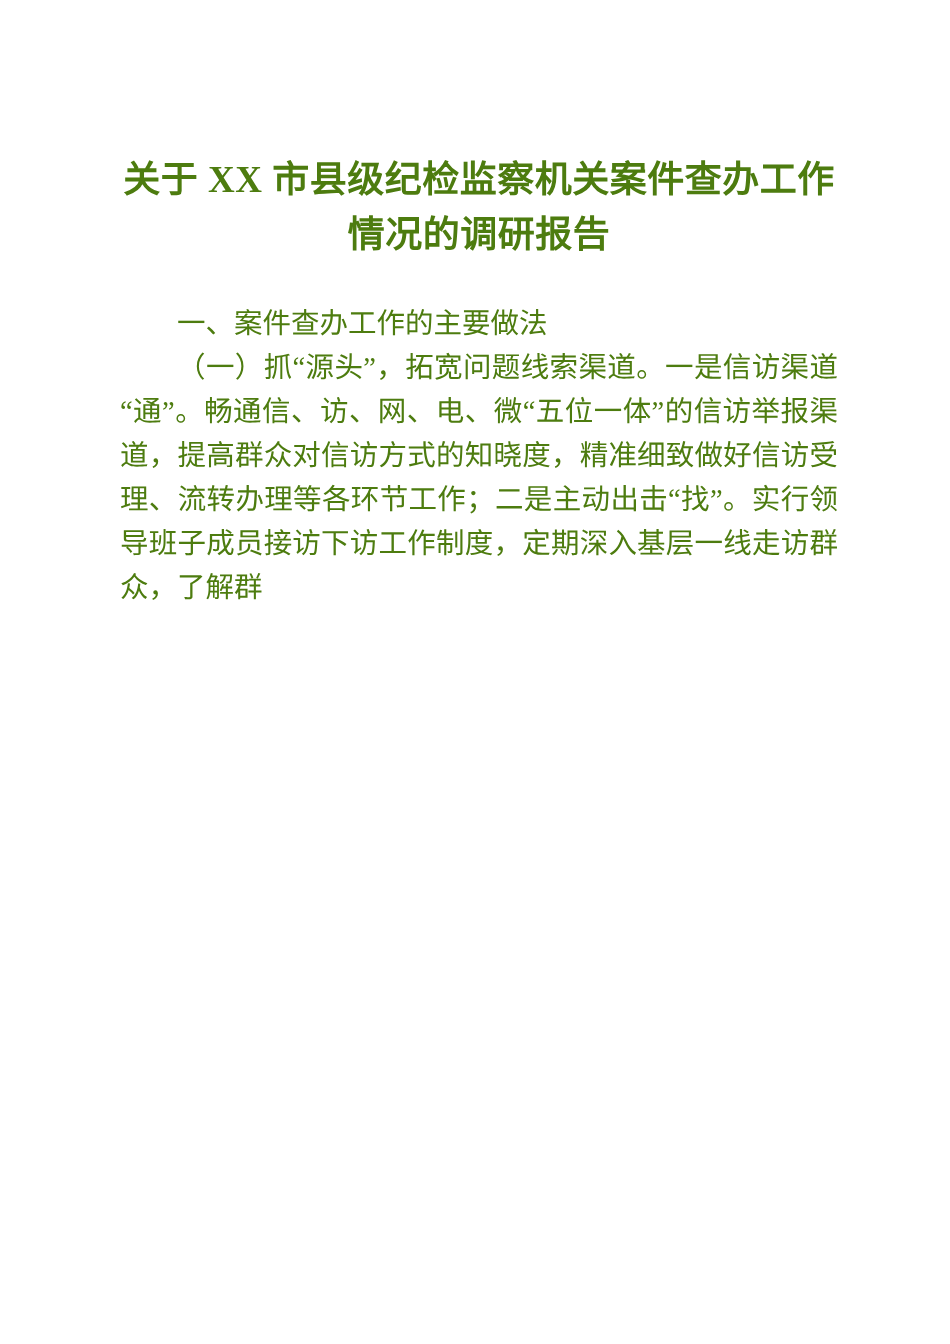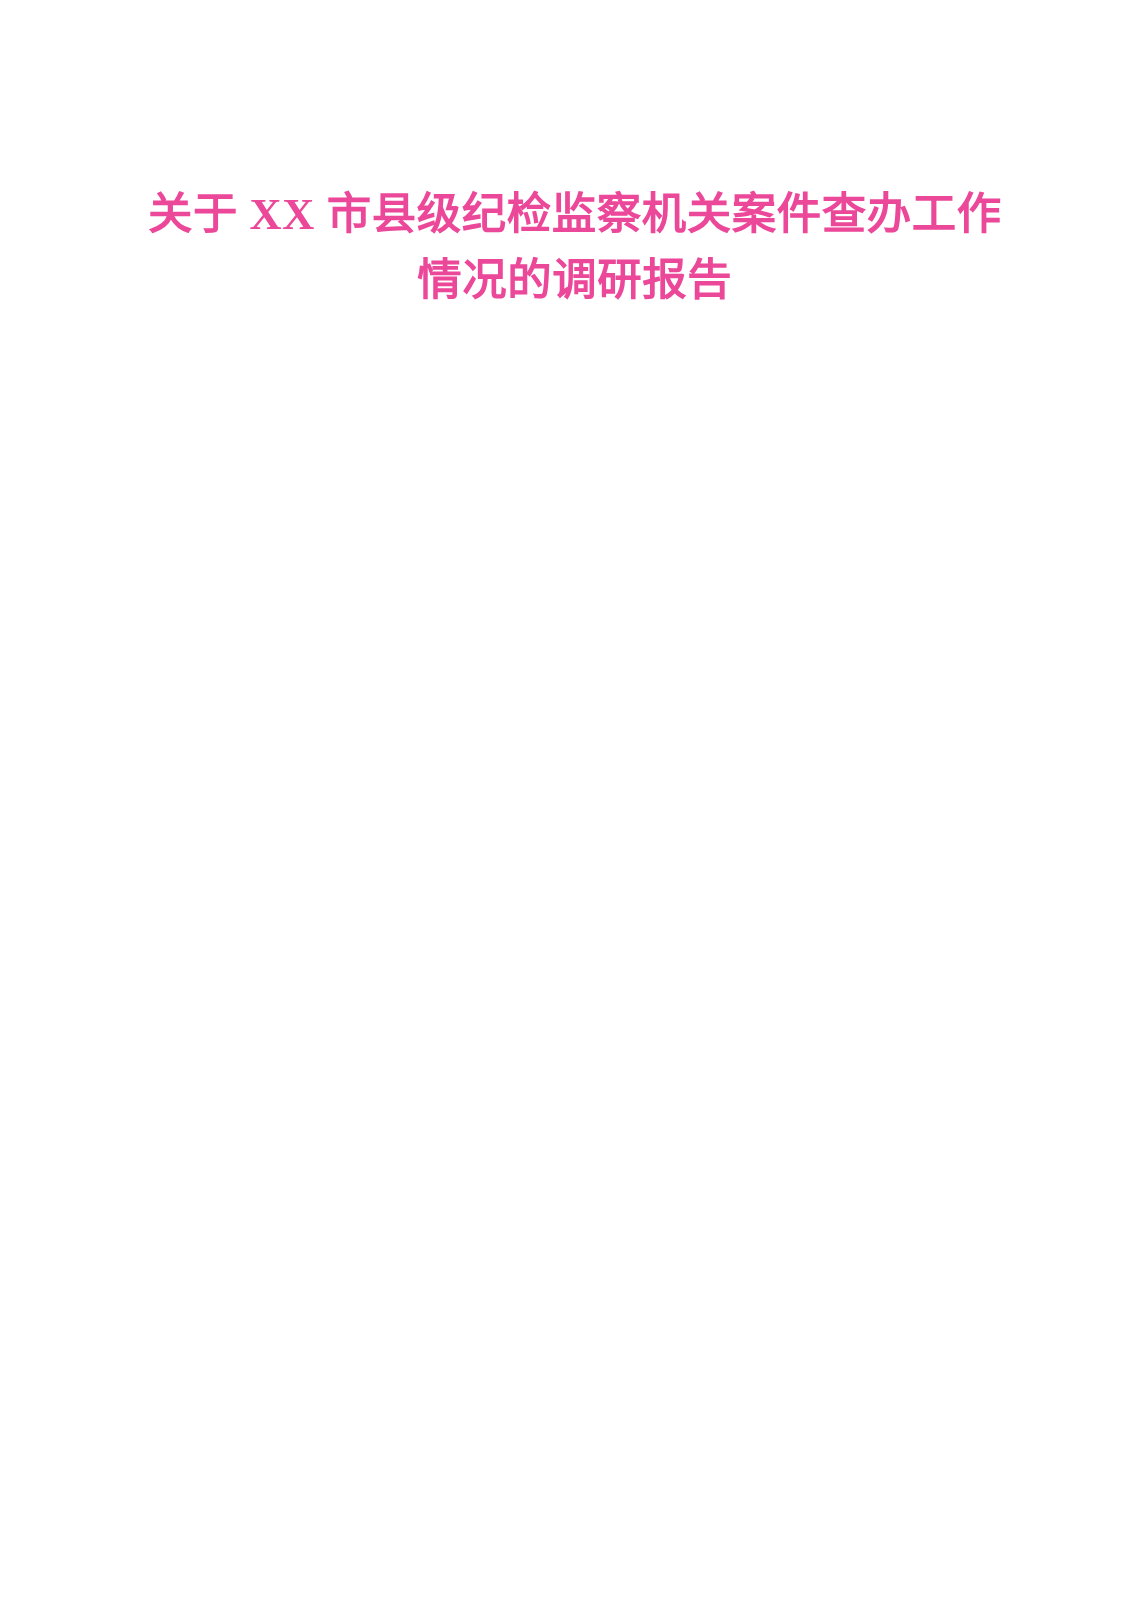--- a/index.html
+++ b/index.html
@@ -9,21 +9,21 @@
   }
   .page {
     position: relative;
     width: 950px;
     height: 1344px;
     margin: 0 auto;
     background: #ffffff;
     overflow: hidden;
     box-sizing: border-box;
     padding: 152px 112px 0 120px;
-    color: #ec4899;
+    color: #4d7c0f;
     
     font-family: "Liberation Serif", sans-serif;
   }
   .doc-title {
     margin: 0 0 40px 0;
     font-size: 37px;
     line-height: 55px;
     font-weight: 700;
     text-align: center;
     letter-spacing: 0.5px;
@@ -43,16 +43,18 @@
   }
 </style>
 </head>
 <body>
 
 <div class="page">
 
   <h1 class="doc-title">关于 XX 市县级纪检监察机关案件查办工作情况的调研报告</h1>
 
 
+  <p class="para section-heading">一、案件查办工作的主要做法</p>
 
 
+  <p class="para">（一）抓“源头”，拓宽问题线索渠道。一是信访渠道“通”。畅通信、访、网、电、微“五位一体”的信访举报渠道，提高群众对信访方式的知晓度，精准细致做好信访受理、流转办理等各环节工作；二是主动出击“找”。实行领导班子成员接访下访工作制度，定期深入基层一线走访群众，了解群</p>
 
 </div>
 
 </body></html>

